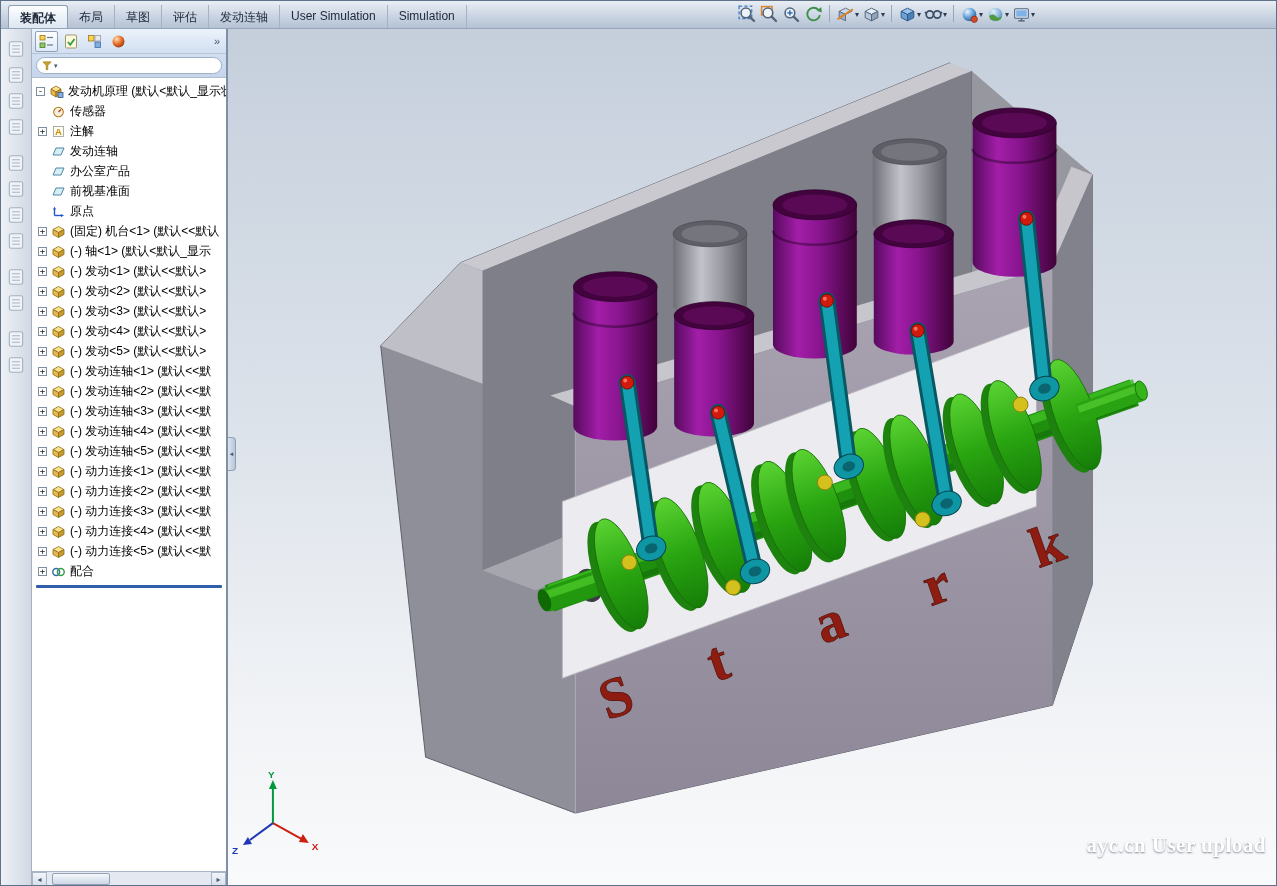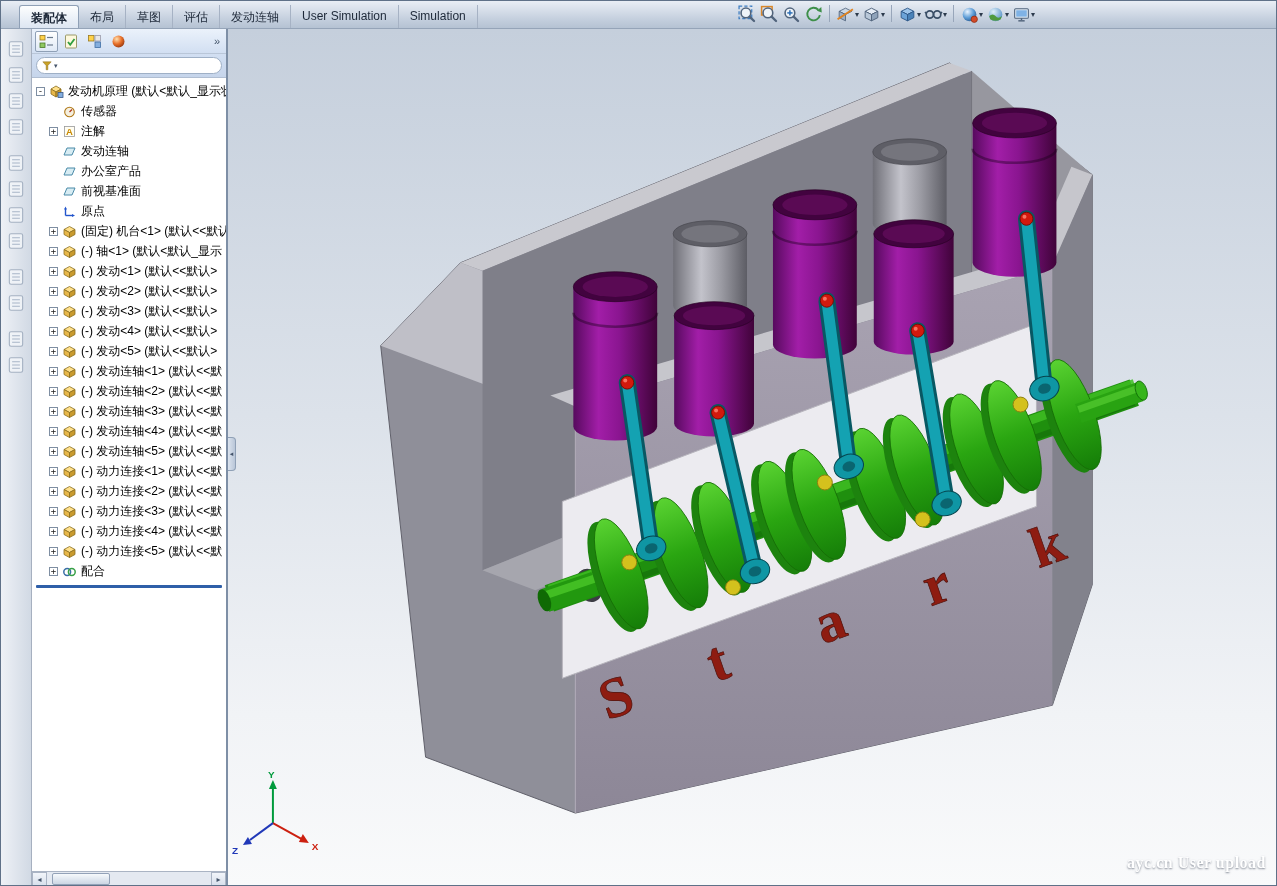--- a/index.html
+++ b/index.html
@@ -1,21 +1,21 @@
 <!DOCTYPE html>
 <html><head>
 <meta charset="utf-8">
 <style>
   *{box-sizing:border-box;margin:0;padding:0}
   html,body{width:1277px;height:886px;overflow:hidden}
   body{font-family:"Liberation Sans","DejaVu Sans",sans-serif;background:#9aa5b5}
   .app{position:relative;width:1277px;height:886px;background:#cfd6e0;border:1px solid #5f7188;overflow:hidden}
 
   
-  .topbar{height:28px;display:flex;align-items:flex-end;background:linear-gradient(#e9eef5,#c3cedd 70%,#b5c2d3);border-bottom:1px solid #95a4b8;padding-left:18px}
+  .topbar{height:28px;display:flex;align-items:flex-end;background:linear-gradient(#e9eef5,#c3cedd 70%,#b5c2d3);border-bottom:1px solid #95a4b8;padding-left:7px}
   .tabs{display:flex;height:23px;align-items:stretch}
   .tab{padding:4px 11px 3px;font-size:12px;color:#1d2838;border-right:1px solid #a6b2c4;white-space:nowrap;cursor:default}
   .tab.active{background:linear-gradient(#fdfefe,#dde6f2);border:1px solid #8fa0b6;border-bottom:none;border-radius:3px 3px 0 0;font-weight:bold}
   .viewtools{margin-left:auto;margin-right:240px;display:flex;align-items:center;gap:1px;padding-bottom:3px}
   .vt-btn{display:flex;align-items:center;border:none;background:transparent;padding:1px;height:22px;cursor:default}
   .vt-ic{width:19px;height:19px}
   .dd{font-size:8px;color:#2c3a4c}
   .vt-sep{width:1px;height:17px;background:#98a6ba;margin:0 4px 2px}
 
   
@@ -28,38 +28,38 @@
   .panel{width:196px;flex:0 0 196px;background:#fff;border-right:2px solid #7e8fa6;display:flex;flex-direction:column}
   .panel-head{background:linear-gradient(#ebf2fb,#d2dff2);border-bottom:1px solid #b9c6d8;height:25px;display:flex;align-items:center;padding:0 3px;gap:1px;flex:0 0 25px}
   .pt-btn{width:23px;height:21px;border:1px solid transparent;background:transparent;display:flex;align-items:center;justify-content:center}
   .pt-btn.active{background:linear-gradient(#ffffff,#dfe9f6);border:1px solid #8fa0b6;border-radius:2px}
   .pt-chev{margin-left:auto;font-size:11px;color:#44546a;padding-right:3px}
   .filter-row{padding:3px 4px;background:linear-gradient(#d2dff2,#c6d5eb);border-bottom:1px solid #b0bed2;display:flex;flex:0 0 23px}
   .filter-wrap{flex:1;background:#fff;border:1px solid #9fb0c6;border-radius:9px;height:17px;display:flex;align-items:center;padding:0 5px;gap:2px}
   .filter-wrap input{border:none;outline:none;flex:1;font-size:11px;height:13px;font-family:inherit}
   .f-dd{font-size:7px;color:#44546a}
   .tree{flex:1;background:#fff;overflow:hidden;padding-top:3px}
-  .tree-row{height:20px;display:flex;align-items:center;padding-left:17px;font-size:12px;color:#000;white-space:nowrap;overflow:hidden}
+  .tree-row{height:20px;display:flex;align-items:center;padding-left:6px;font-size:12px;color:#000;white-space:nowrap;overflow:hidden}
   .tree-row.root{padding-left:4px}
   .exp{flex:0 0 9px;height:9px;border:1px solid #7e8ea2;background:#fff;font-size:9px;line-height:7px;text-align:center;color:#222;margin-right:4px;font-family:"DejaVu Sans Mono",monospace}
   .exp.none{visibility:hidden}
   .t-ic{flex:0 0 15px;height:15px;margin-right:4px}
   .lbl{overflow:hidden}
   .rollback{height:3px;background:#2f5fa8;margin:4px 4px 0 4px;border-radius:1px}
   .hscroll{height:15px;background:#e4e9f1;border-top:1px solid #aab4c4;display:flex;align-items:stretch;flex:0 0 15px}
   .hs-btn{width:15px;background:linear-gradient(#f2f5fa,#d8e0ec);border:1px solid #aab4c4;font-size:8px;color:#44546a;display:flex;align-items:center;justify-content:center}
   .hs-track{flex:1;position:relative}
   .hs-thumb{position:absolute;left:5px;top:1px;bottom:1px;width:58px;background:linear-gradient(#f6f9fc,#ccd6e4);border:1px solid #93a2b8;border-radius:2px}
 
   
   .viewport{position:relative;flex:1;overflow:hidden;background:#dfe4ea}
   #scene{display:block;width:100%;height:100%}
   .stark{font-family:"Liberation Serif","DejaVu Serif",serif;font-size:57px;font-weight:bold;fill:#8e1c11;stroke:#4f0d06;stroke-width:.7}
   .triad-label{font-family:"Liberation Sans","DejaVu Sans",sans-serif;font-size:10px;font-weight:bold}
-  .watermark{position:absolute;right:10px;bottom:14px;font-family:"Liberation Serif","DejaVu Serif",serif;font-weight:bold;font-size:16px;color:#ffffff;text-shadow:0 1px 2px rgba(50,60,80,.6);letter-spacing:.5px}
+  .watermark{position:absolute;right:10px;bottom:28px;font-family:"Liberation Serif","DejaVu Serif",serif;font-weight:bold;font-size:21px;color:#ffffff;text-shadow:0 1px 2px rgba(50,60,80,.6);letter-spacing:.5px}
   .splitter{position:absolute;left:0;top:408px;width:8px;height:34px;background:linear-gradient(90deg,#dbe3ee,#b9c6d8);border:1px solid #8fa0b6;border-left:none;border-radius:0 4px 4px 0;font-size:7px;color:#44546a;display:flex;align-items:center;justify-content:center}
 </style>
 </head>
 <body>
 
 <div class="app">
   <div class="topbar">
     <div class="tabs">
         <div class="tab active">装配体</div>
         <div class="tab">布局</div>

